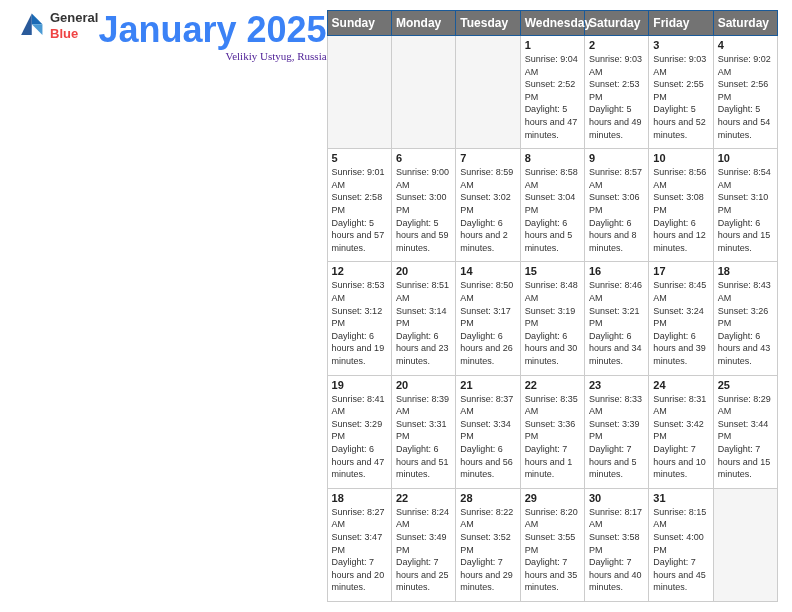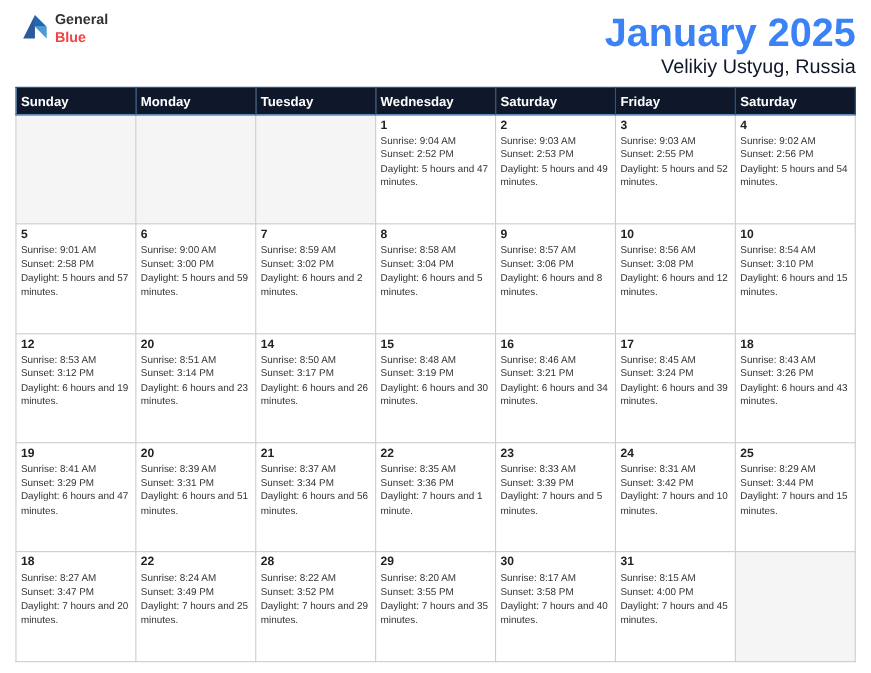--- a/index.html
+++ b/index.html
@@ -7,21 +7,21 @@
       font-family: Arial, sans-serif;
       background: #fff;
       width: 792px;
       height: 612px;
       overflow: hidden;
     }
     .page {
       width: 792px;
       height: 612px;
       display: flex;
-      flex-direction: column;
+      flex-direction: row;
       padding: 10px 14px 10px 14px;
       justify-content: flex-end;
     }
     .header {
       display: flex;
       align-items: flex-start;
       justify-content: space-between;
       margin-bottom: 8px;
     }
     .logo {
@@ -45,31 +45,32 @@
     .title-block {
       text-align: right;
     }
     .main-title {
       font-size: 36px;
       font-weight: bold;
       color: #3b82f6;
       line-height: 1.1;
     }
     .subtitle {
-      font-size: 18px;
-      color: #0f172a;
+      font-size: 11px;
+      color: #4c1d95;
+      font-family: Liberation Serif, serif;
     }
     .calendar {
       width: 100%;
       border-collapse: collapse;
       flex: 1;
       table-layout: fixed;
     }
     .calendar thead tr th {
-      background-color: #0f172a;
+      background-color: #737373;
       color: #fff;
       font-size: 12px;
       font-weight: bold;
       padding: 5px 4px;
       text-align: left;
       border: 1px solid #1a5a99;
     }
     .calendar tbody tr td {
       vertical-align: top;
       border: 1px solid #ccc;

